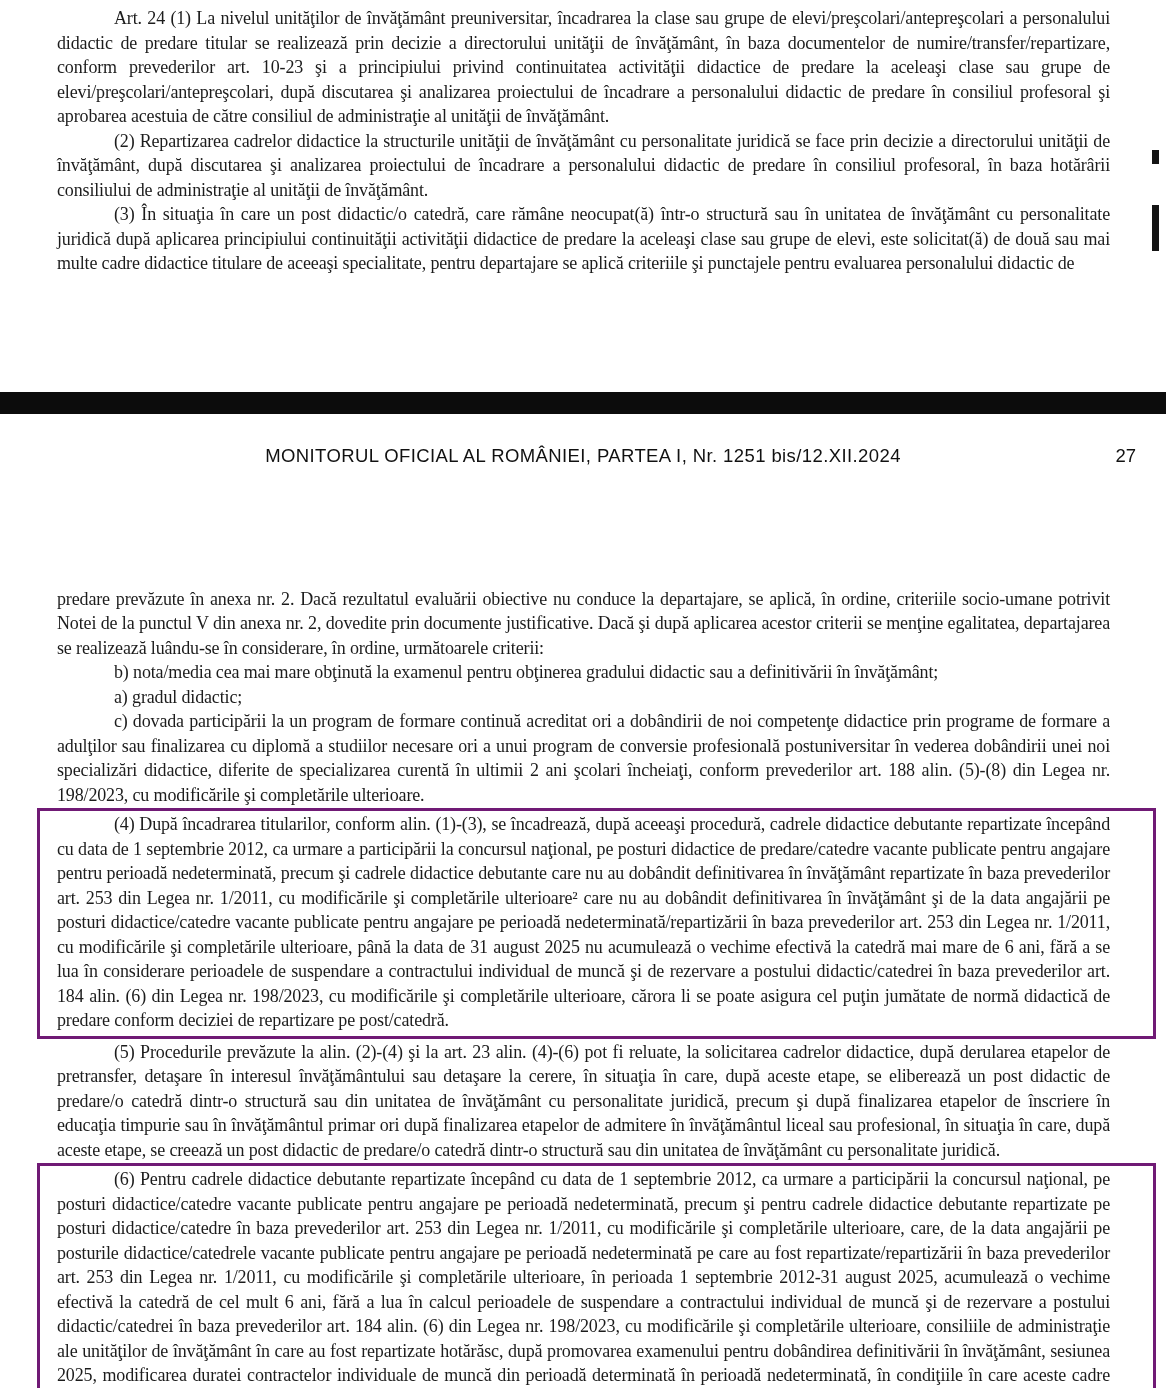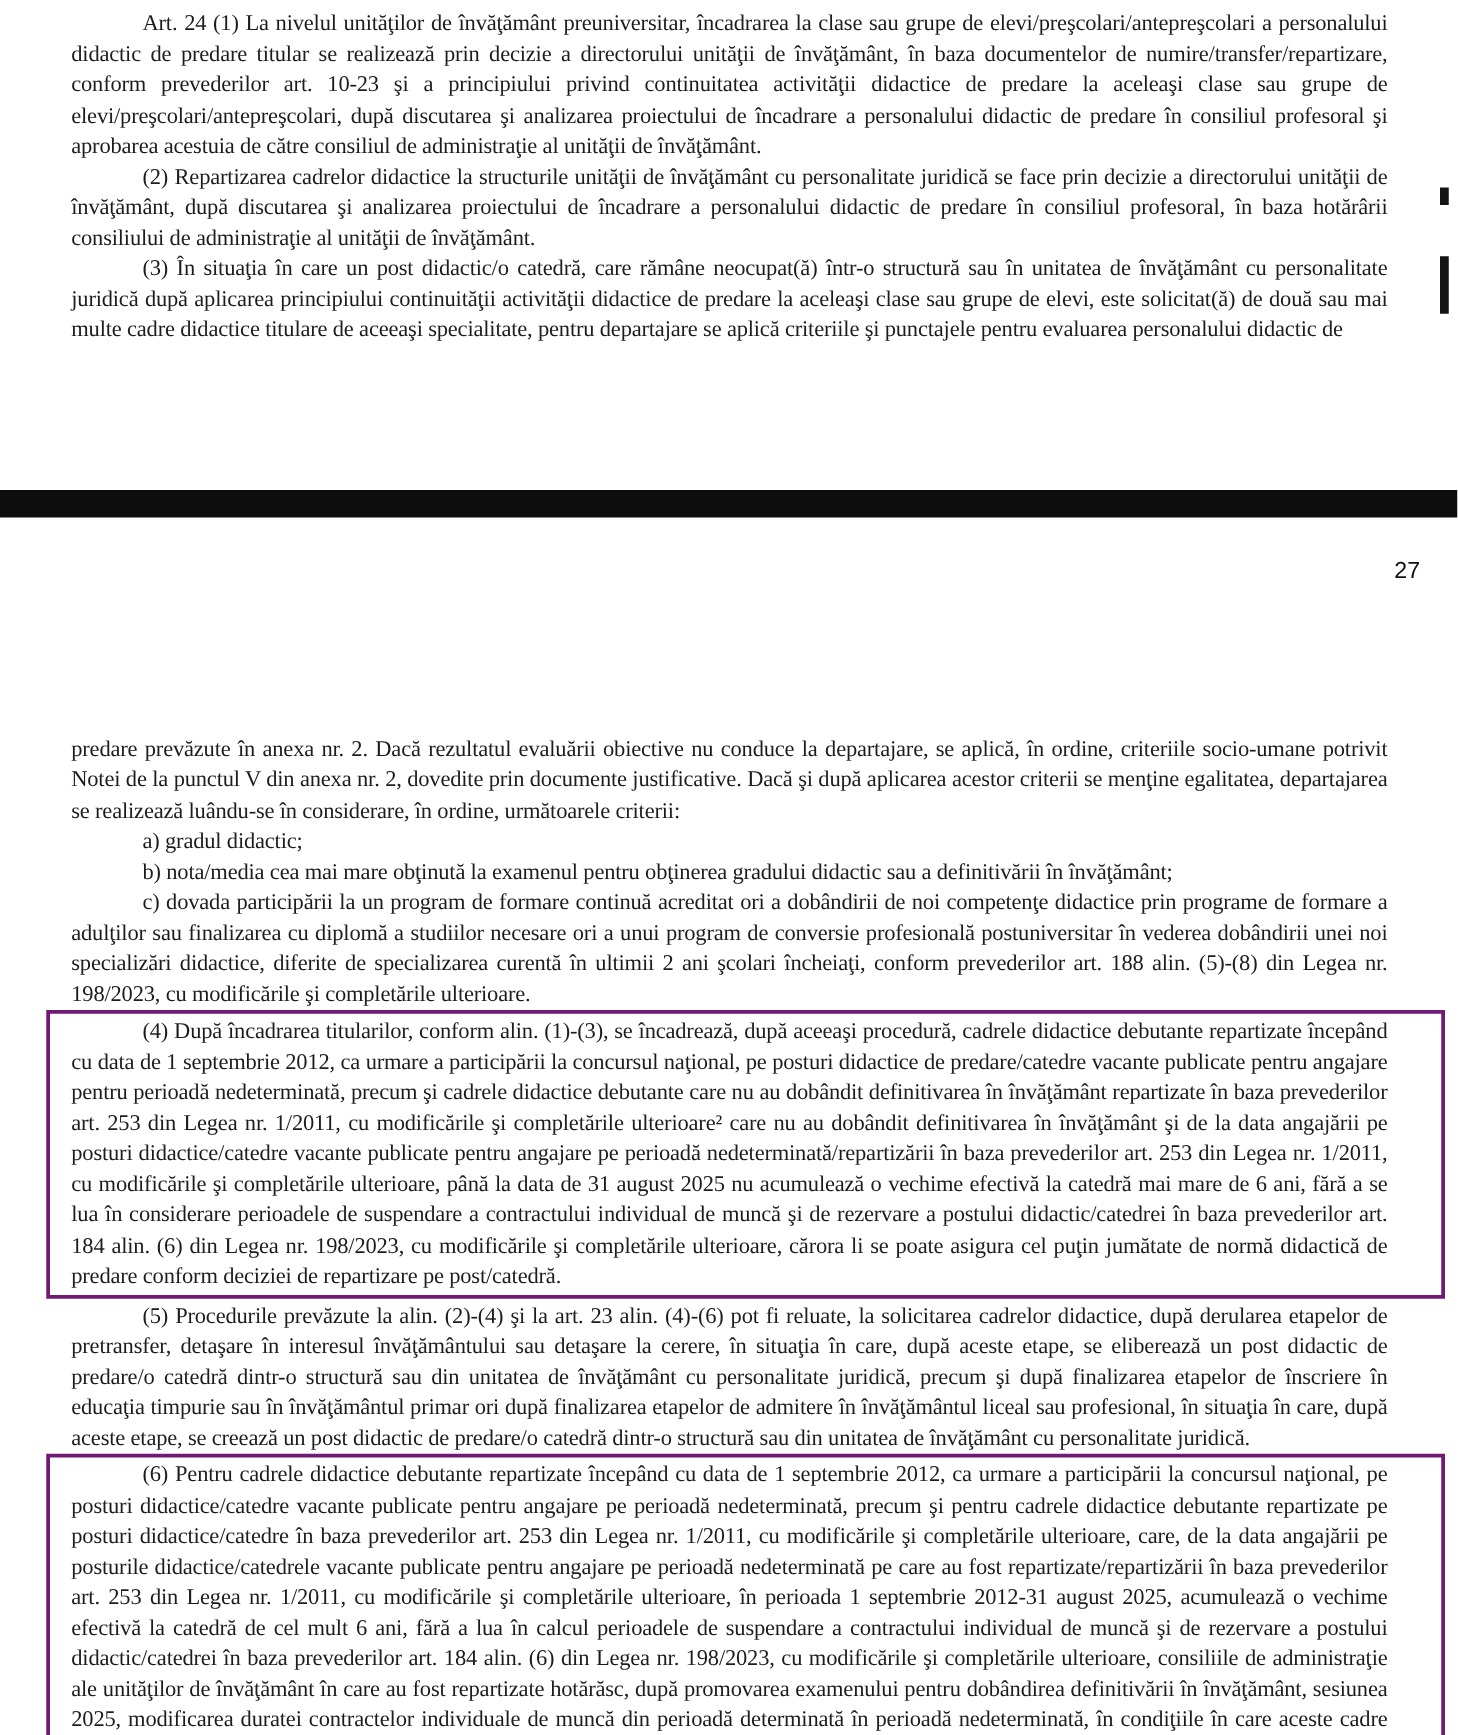--- a/index.html
+++ b/index.html
@@ -76,27 +76,28 @@
   <p class="indent">(2) Repartizarea cadrelor didactice la structurile unităţii de învăţământ cu personalitate juridică se face prin decizie a directorului unităţii de învăţământ, după discutarea şi analizarea proiectului de încadrare a personalului didactic de predare în consiliul profesoral, în baza hotărârii consiliului de administraţie al unităţii de învăţământ.</p>
   <p class="indent">(3) În situaţia în care un post didactic/o catedră, care rămâne neocupat(ă) într-o structură sau în unitatea de învăţământ cu personalitate juridică după aplicarea principiului continuităţii activităţii didactice de predare la aceleaşi clase sau grupe de elevi, este solicitat(ă) de două sau mai multe cadre didactice titulare de aceeaşi specialitate, pentru departajare se aplică criteriile şi punctajele pentru evaluarea personalului didactic de</p>
 </div>
 
 <div class="edit-marker m1"></div>
 <div class="edit-marker m2"></div>
 
 <div class="black-bar"></div>
 
 <div class="running-header">
+  <span>MONITORUL OFICIAL AL ROMÂNIEI, PARTEA I, Nr. 1251 bis/12.XII.2024</span>
   <span class="page-number">27</span>
 </div>
 
 <div class="col page-text page-body">
   <p>predare prevăzute în anexa nr. 2. Dacă rezultatul evaluării obiective nu conduce la departajare, se aplică, în ordine, criteriile socio-umane potrivit Notei de la punctul V din anexa nr. 2, dovedite prin documente justificative. Dacă şi după aplicarea acestor criterii se menţine egalitatea, departajarea se realizează luându-se în considerare, în ordine, următoarele criterii:</p>
+  <p class="indent">b) nota/media cea mai mare obţinută la examenul pentru obţinerea gradului didactic sau a definitivării în învăţământ;</p>
   <p class="indent">a) gradul didactic;</p>
-  <p class="indent">b) nota/media cea mai mare obţinută la examenul pentru obţinerea gradului didactic sau a definitivării în învăţământ;</p>
   <p class="indent">c)  dovada participării la un program de formare continuă acreditat ori a dobândirii de noi competenţe didactice prin programe de formare a adulţilor sau finalizarea cu diplomă a studiilor necesare ori a unui program de conversie profesională postuniversitar în vederea dobândirii unei noi specializări didactice, diferite de specializarea curentă în ultimii 2 ani şcolari încheiaţi, conform prevederilor art. 188 alin. (5)-(8) din Legea nr. 198/2023, cu modificările şi completările ulterioare.</p>
 
   <div class="red-box">
     <p class="indent">(4) După încadrarea titularilor, conform alin. (1)-(3), se încadrează, după aceeaşi procedură, cadrele didactice debutante repartizate începând cu data de 1 septembrie 2012, ca urmare a participării la concursul naţional, pe posturi didactice de predare/catedre vacante publicate pentru angajare pentru perioadă nedeterminată, precum şi cadrele didactice debutante care nu au dobândit definitivarea în învăţământ repartizate în baza prevederilor art. 253 din Legea nr. 1/2011, cu modificările şi completările ulterioare² care nu au dobândit definitivarea în învăţământ şi de la data angajării pe posturi didactice/catedre vacante publicate pentru angajare pe perioadă nedeterminată/repartizării în baza prevederilor art. 253 din Legea nr. 1/2011, cu modificările şi completările ulterioare, până la data de 31 august 2025 nu acumulează o vechime efectivă la catedră mai mare de 6 ani, fără a se lua în considerare perioadele de suspendare a contractului individual de muncă şi de rezervare a postului didactic/catedrei în baza prevederilor art. 184 alin. (6) din Legea nr. 198/2023, cu modificările şi completările ulterioare, cărora li se poate asigura cel puţin jumătate de normă didactică de predare conform deciziei de repartizare pe post/catedră.</p>
   </div>
 
   <p class="indent">(5) Procedurile prevăzute la alin. (2)-(4) şi la art. 23 alin. (4)-(6) pot fi reluate, la solicitarea cadrelor didactice, după derularea etapelor de pretransfer, detaşare în interesul învăţământului sau detaşare la cerere, în situaţia în care, după aceste etape, se eliberează un post didactic de predare/o catedră dintr-o structură sau din unitatea de învăţământ cu personalitate juridică, precum şi după finalizarea etapelor de înscriere în educaţia timpurie sau în învăţământul primar ori după finalizarea etapelor de admitere în învăţământul liceal sau profesional, în situaţia în care, după aceste etape, se creează un post didactic de predare/o catedră dintr-o structură sau din unitatea de învăţământ cu personalitate juridică.</p>
 
   <div class="red-box">
     <p class="indent">(6) Pentru cadrele didactice debutante repartizate începând cu data de 1 septembrie 2012, ca urmare a participării la concursul naţional, pe posturi didactice/catedre vacante publicate pentru angajare pe perioadă nedeterminată, precum şi pentru cadrele didactice debutante repartizate pe posturi didactice/catedre în baza prevederilor art. 253 din Legea nr. 1/2011, cu modificările şi completările ulterioare, care, de la data angajării pe posturile didactice/catedrele vacante publicate pentru angajare pe perioadă nedeterminată pe care au fost repartizate/repartizării în baza prevederilor art. 253 din Legea nr. 1/2011, cu modificările şi completările ulterioare, în perioada 1 septembrie 2012-31 august 2025, acumulează o vechime efectivă la catedră de cel mult 6 ani, fără a lua în calcul perioadele de suspendare a contractului individual de muncă şi de rezervare a postului didactic/catedrei în baza prevederilor art. 184 alin. (6) din Legea nr. 198/2023, cu modificările şi completările ulterioare, consiliile de administraţie ale unităţilor de învăţământ în care au fost repartizate hotărăsc, după promovarea examenului pentru dobândirea definitivării în învăţământ, sesiunea 2025, modificarea duratei contractelor individuale de muncă din perioadă determinată în perioadă nedeterminată, în condiţiile în care aceste cadre didactice debutante şi-au continuat activitatea în aceeaşi/aceleaşi unitate/unităţi în care au fost repartizate.</p>

